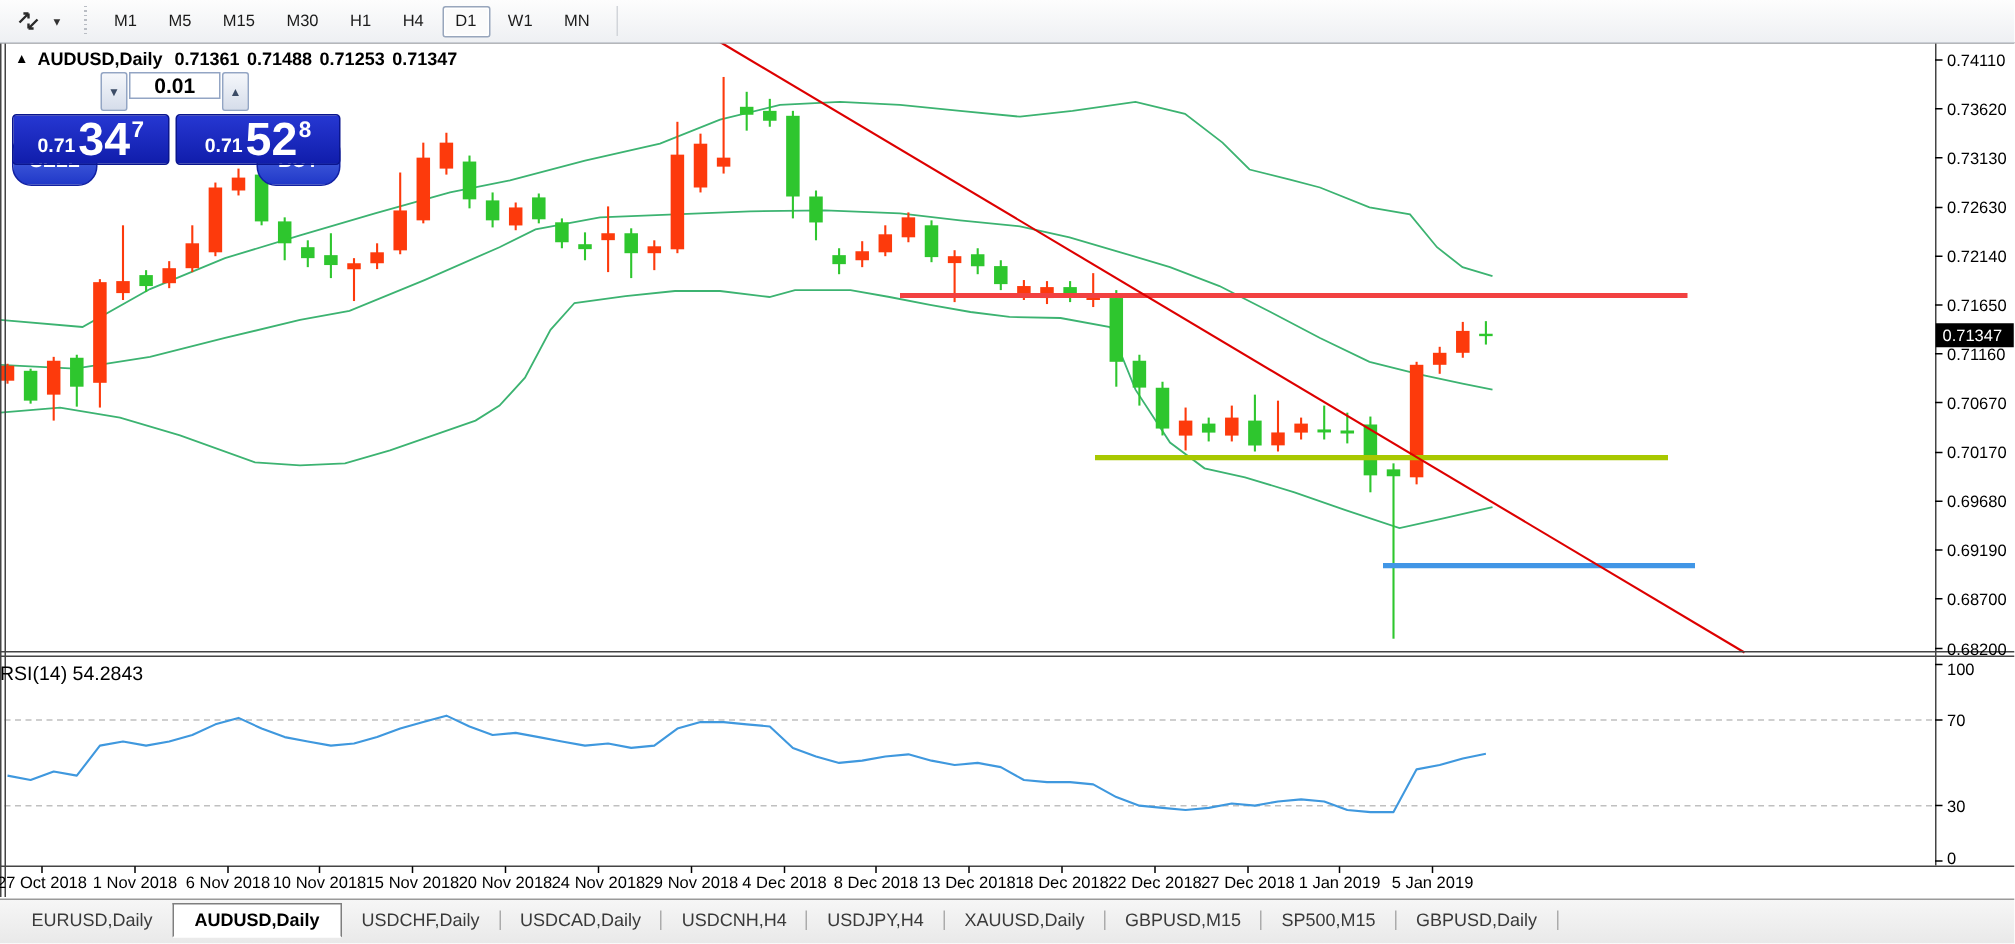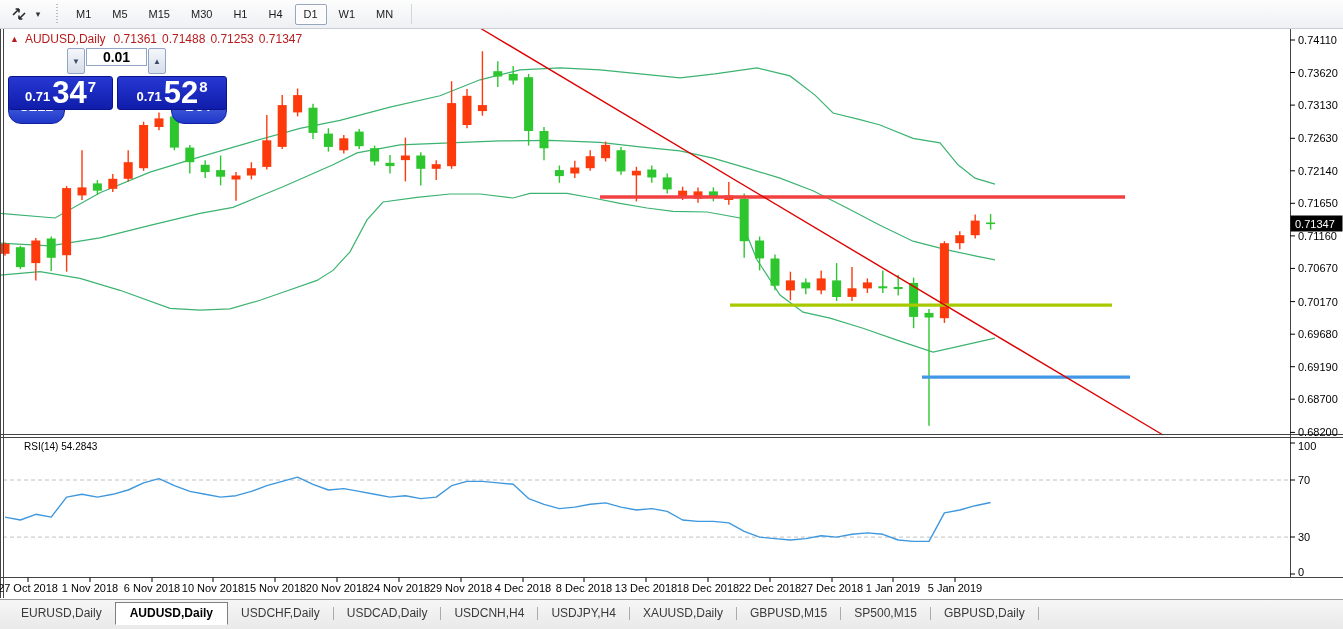--- a/index.html
+++ b/index.html
@@ -16,21 +16,21 @@
   .tb-handle{width:5px;height:20px;margin:0 8px 0 10px;
     background-image:repeating-linear-gradient(#b9bdc4 0 1px,transparent 1px 3px);
     background-size:2px 100%;background-repeat:no-repeat;background-position:center;}
   #tf-group{display:flex;align-items:center;}
   .tfbtn{padding:3px 8px;margin-right:3px;font-size:11px;color:#1c1c1c;border:1px solid transparent;
     border-radius:2px;cursor:pointer;line-height:13px;}
   .tfbtn.active{background:#fbfbfb;border:1px solid #98a6bc;box-shadow:inset 0 0 0 1px #fff;}
   .tb-sep2{width:1px;height:20px;background:#d2d5da;margin-left:6px;}
 
   
-  #chart-title{position:absolute;left:10px;top:32px;z-index:20;font-size:12px;color:#b91c1c;white-space:nowrap;}
+  #chart-title{position:absolute;left:10px;top:32px;z-index:20;font-size:12px;color:#000000;white-space:nowrap;font-weight:bold;}
   #chart-title .sym{margin:0 8px 0 6px;}
   #chart-title .num{margin-right:5px;}
   #collapse{font-size:9px;position:relative;top:-1px;cursor:pointer;}
 
   
   #trade-panel{position:absolute;left:8px;top:48px;width:219px;height:62px;z-index:20;}
   #trade-panel *{box-sizing:border-box;}
   .tp-btn{position:absolute;height:36px;border:1px solid #1120a2;border-radius:13px;color:#fff;
     background:linear-gradient(#5d79ec,#2038c8);font-size:13px;font-weight:bold;
     display:flex;align-items:center;justify-content:center;cursor:pointer;margin-top:40px;}
@@ -47,21 +47,21 @@
   .price-box{position:absolute;top:28px;height:34px;border:1px solid #0a158d;border-radius:3px;
     background:linear-gradient(#2637d2,#101dab);color:#fff;display:flex;align-items:flex-end;
     justify-content:center;padding-bottom:2px;cursor:pointer;}
   #sell-box{left:0;width:105px;}
   #buy-box{left:109px;width:110px;}
   .p-small{font-size:13px;font-weight:bold;margin:0 2px 3px 0;text-align:right;}
   .p-big{font-size:31px;font-weight:bold;line-height:28px;}
   .p-sup{font-size:15px;font-weight:bold;position:relative;top:-12px;margin-left:1px;}
 
   
-  #rsi-label{position:absolute;left:24px;top:441px;z-index:20;font-size:10px;color:#000;}
+  #rsi-label{position:absolute;left:0;top:441px;z-index:20;font-size:13px;color:#000;}
 
   
   #chart-svg{position:absolute;left:0;top:0;z-index:5;}
   #chart-svg text{font-family:"Liberation Sans",sans-serif;font-size:11px;fill:#000;}
 
   
   #tabbar{position:absolute;left:0;top:599px;width:1343px;height:30px;z-index:30;
     background:linear-gradient(#f6f6f6,#e9e9e9);border-top:1px solid #9a9a9a;
     display:flex;align-items:flex-start;padding-left:8px;box-sizing:border-box;}
   .tab{margin-top:2px;padding:4px 13px;font-size:12px;color:#3a3a3a;white-space:nowrap;cursor:pointer;}

